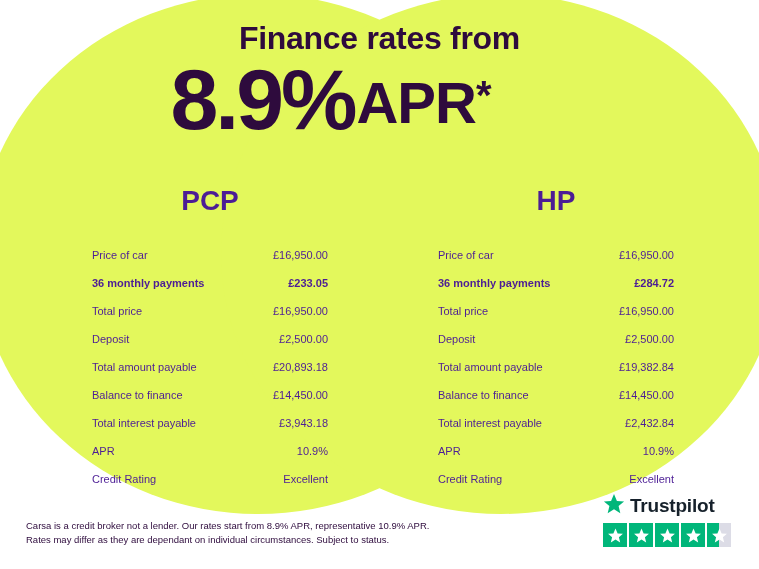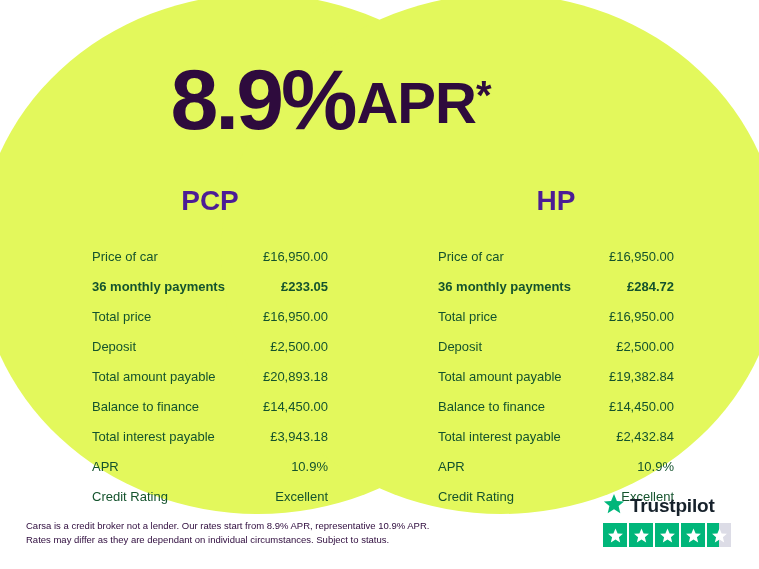--- a/index.html
+++ b/index.html
@@ -97,24 +97,24 @@
     margin-bottom: 24px;
   }
   .rows {
     display: block;
     padding: 0 32px;
   }
   .row {
     display: flex;
     justify-content: space-between;
     align-items: baseline;
-    font-size: 13px;
+    font-size: 11px;
     line-height: 1;
     padding: 8.5px 0;
-    color: #14532d;
+    color: #4c1d95;
   }
   .row.bold .label,
   .row.bold .value {
     font-weight: bold;
   }
   .row .label { text-align: left; }
   .row .value { text-align: center; }
 
   .disclaimer {
     position: absolute;
@@ -166,20 +166,21 @@
 </head>
 <body>
 
 <div id="poster">
 
   <div class="blob blob-left"></div>
   <div class="blob blob-right"></div>
 
   <div class="content">
 
+    <div class="headline">Finance rates from</div>
 
     <div class="bigrate">
       <span class="num">8.9%</span><span class="apr">APR</span><span class="star">*</span>
     </div>
 
     <div class="col col-pcp">
       <div class="col-title">PCP</div>
       <div class="rows">
         <div class="row">
           <span class="label">Price of car</span>

